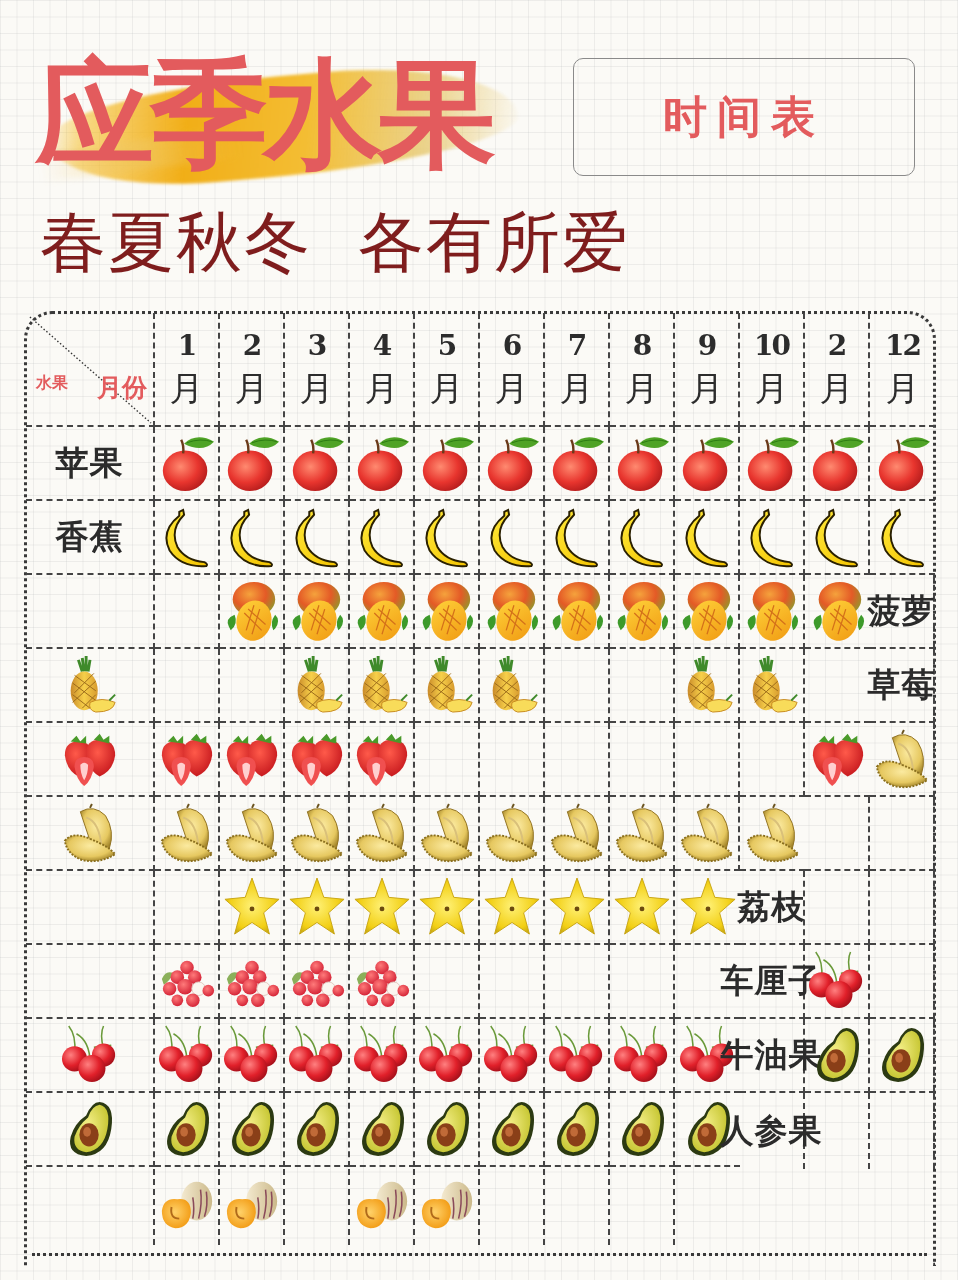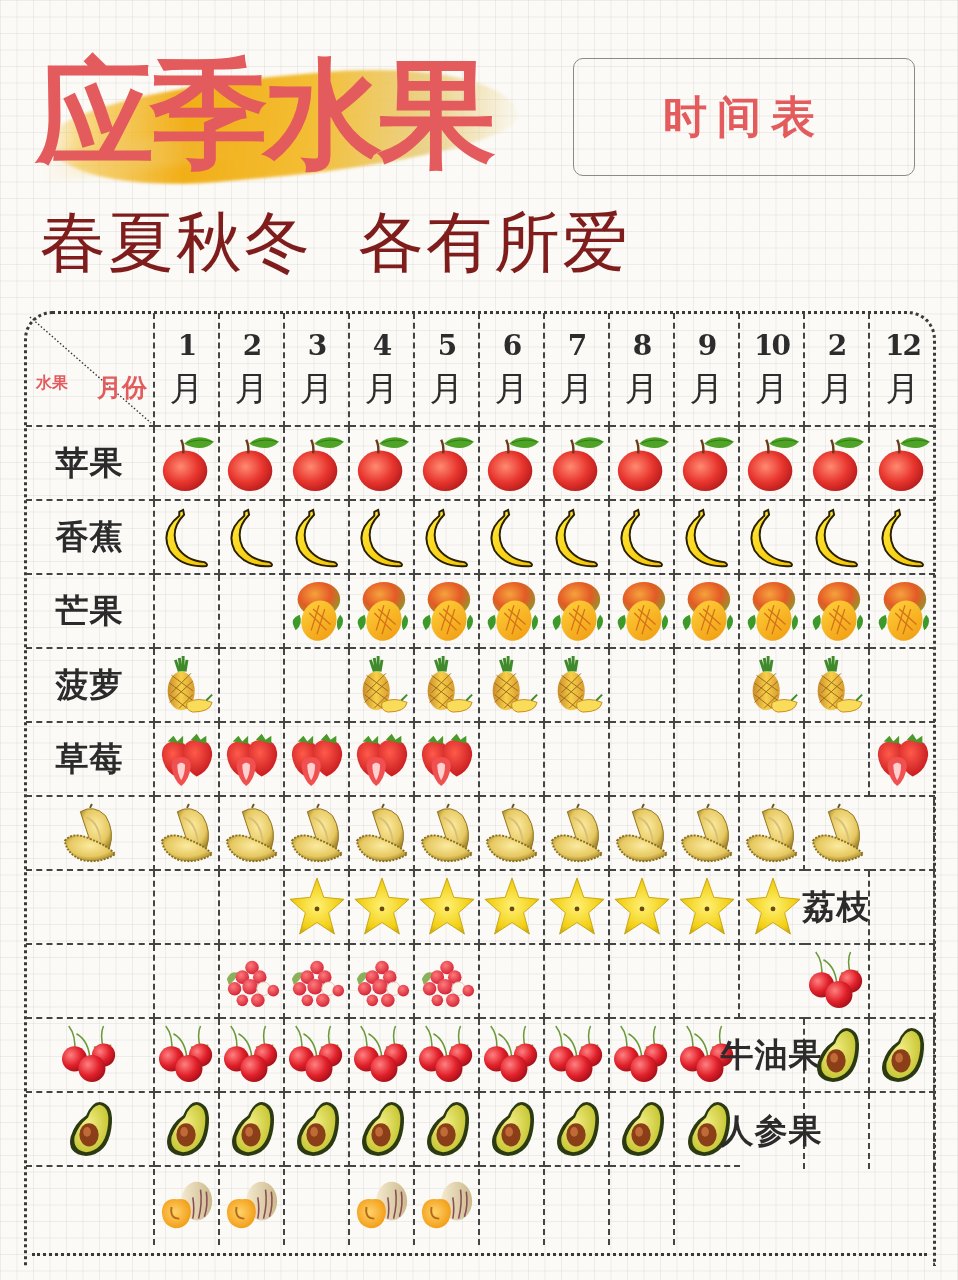--- a/index.html
+++ b/index.html
@@ -344,23 +344,20 @@
     <div class="cell">
   <svg class="fruit-icon" viewBox="0 0 60 64">
     <path d="M22 6 L26 4 L27 9 Q12 24 20 42 Q28 56 48 58 Q52 60 50 62 Q24 64 12 46 Q2 26 22 10 Z" fill="url(#gBanana)" stroke="#2a2000" stroke-width="2"></path>
   </svg>
 </div>
     <div class="cell last-col">
   <svg class="fruit-icon" viewBox="0 0 60 64">
     <path d="M22 6 L26 4 L27 9 Q12 24 20 42 Q28 56 48 58 Q52 60 50 62 Q24 64 12 46 Q2 26 22 10 Z" fill="url(#gBanana)" stroke="#2a2000" stroke-width="2"></path>
   </svg>
 </div>
-    <div class="cell">
-      <span class="fruit-name">芒果</span>
-    </div>
     <div class="cell"></div>
     <div class="cell"></div>
     <div class="cell">
   <svg class="fruit-icon" viewBox="0 0 60 64">
     <ellipse cx="32" cy="20" rx="22" ry="18" fill="url(#gMangoSkin)"></ellipse>
     <path d="M6 48 Q2 40 12 36 Q16 46 8 52 Z" fill="#3d9a2a"></path>
     <path d="M54 50 Q60 42 54 36 Q48 44 52 52 Z" fill="#3d9a2a"></path>
     <ellipse cx="32" cy="42" rx="18" ry="21" fill="url(#gMangoFlesh)" transform="rotate(15 32 42)"></ellipse>
     <path d="M22 34 L40 52 M26 30 L44 46 M30 56 L38 30 M24 52 L32 26" stroke="#d4701a" stroke-width="1.3"></path>
   </svg>
@@ -794,20 +791,23 @@
     <circle cx="52" cy="42" r="6" fill="url(#gLychee)"></circle>
     <circle cx="20" cy="52" r="6" fill="url(#gLychee)"></circle>
     <circle cx="36" cy="52" r="7" fill="url(#gLychee)"></circle>
   </svg>
 </div>
     <div class="cell"></div>
     <div class="cell"></div>
     <div class="cell"></div>
     <div class="cell"></div>
     <div class="cell last-col"></div>
+    <div class="cell">
+      <span class="fruit-name">车厘子</span>
+    </div>
     <div class="cell">
   <svg class="fruit-icon" viewBox="0 0 60 64">
     <path d="M14 30 Q16 12 8 2 M30 40 Q30 18 16 10 M44 26 Q40 10 44 2 M34 24 L52 22" stroke="#6a9a3a" stroke-width="1.6" fill="none"></path>
     <circle cx="44" cy="32" r="12" fill="url(#gCherry)"></circle>
     <circle cx="14" cy="36" r="13" fill="url(#gCherry)"></circle>
     <circle cx="32" cy="46" r="14" fill="url(#gCherry)"></circle>
   </svg>
 </div>
     <div class="cell"></div>
     <div class="cell">

